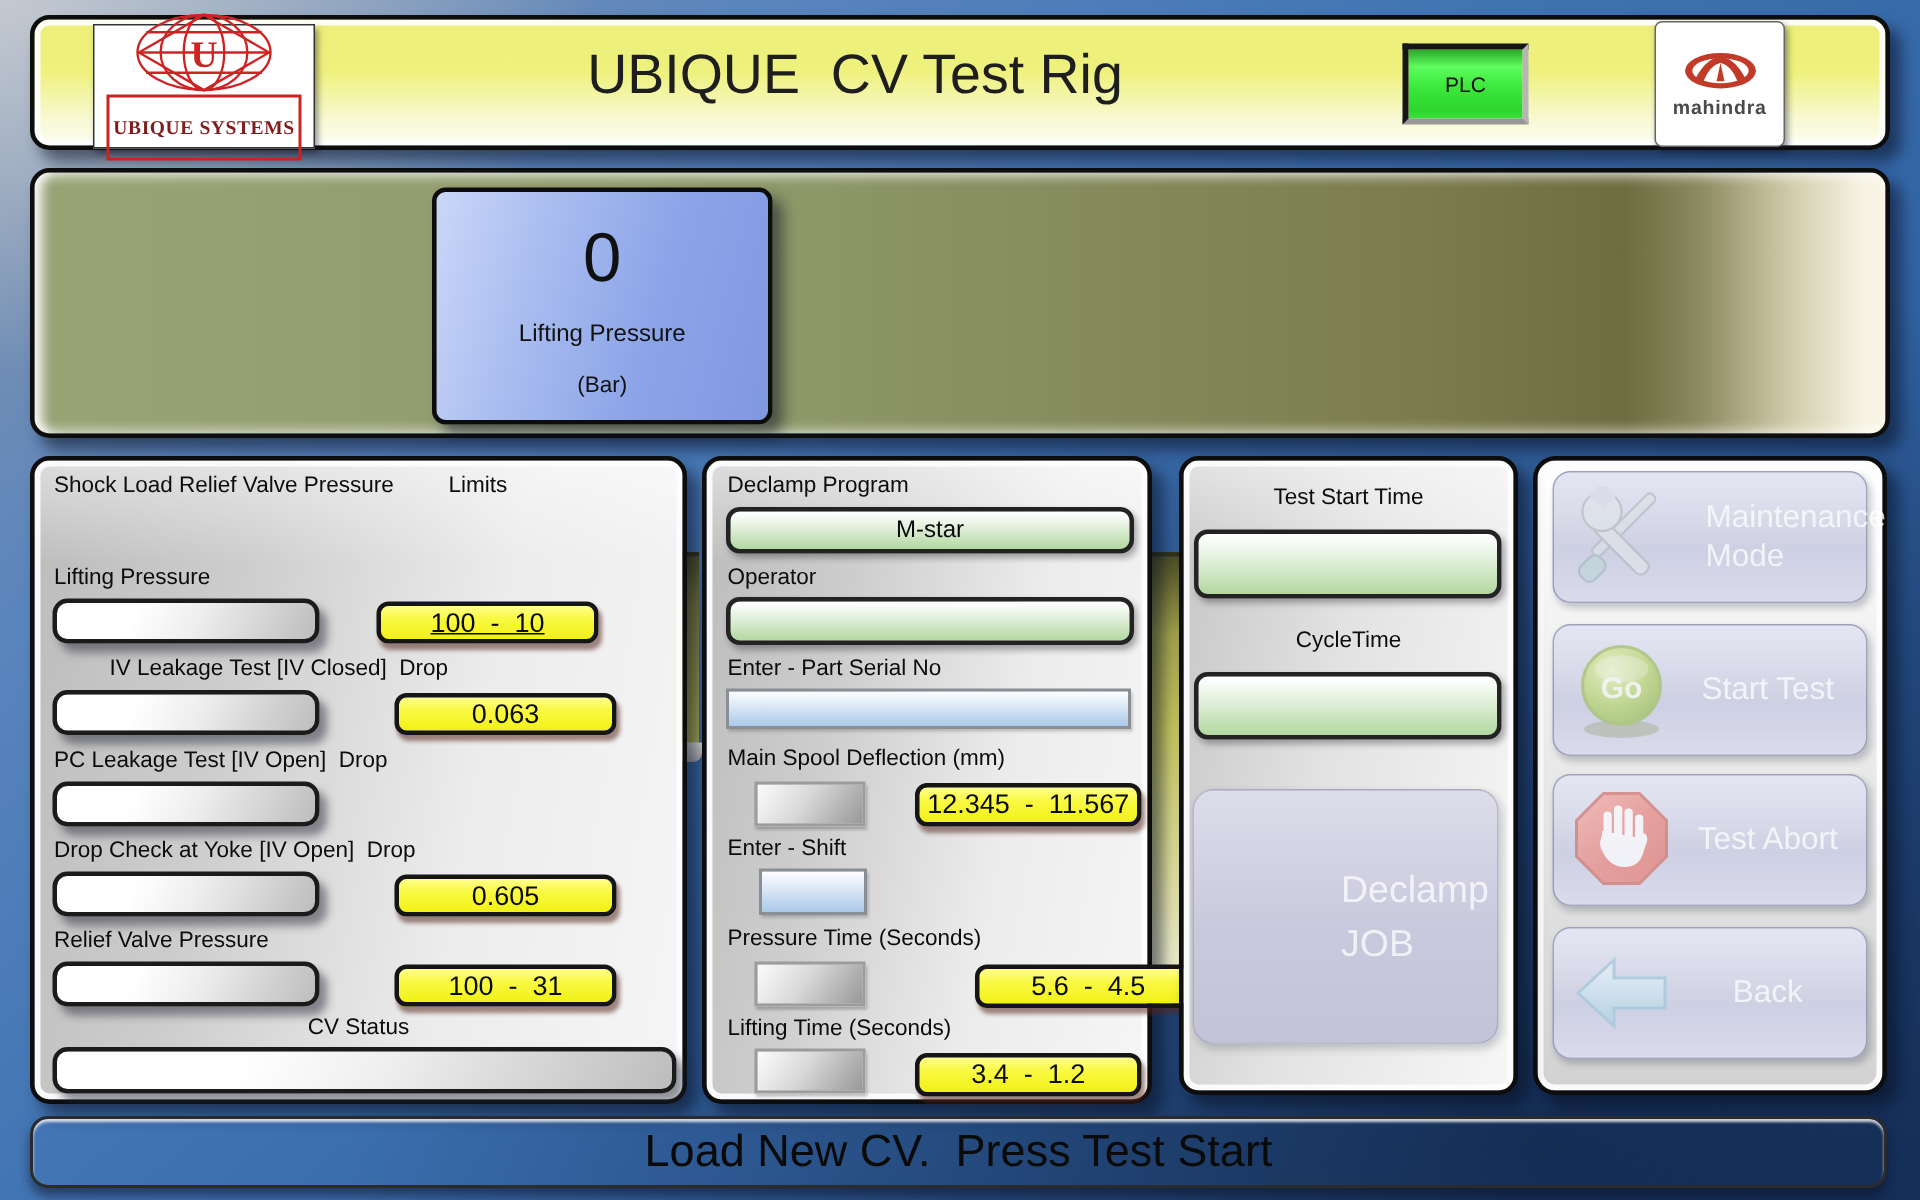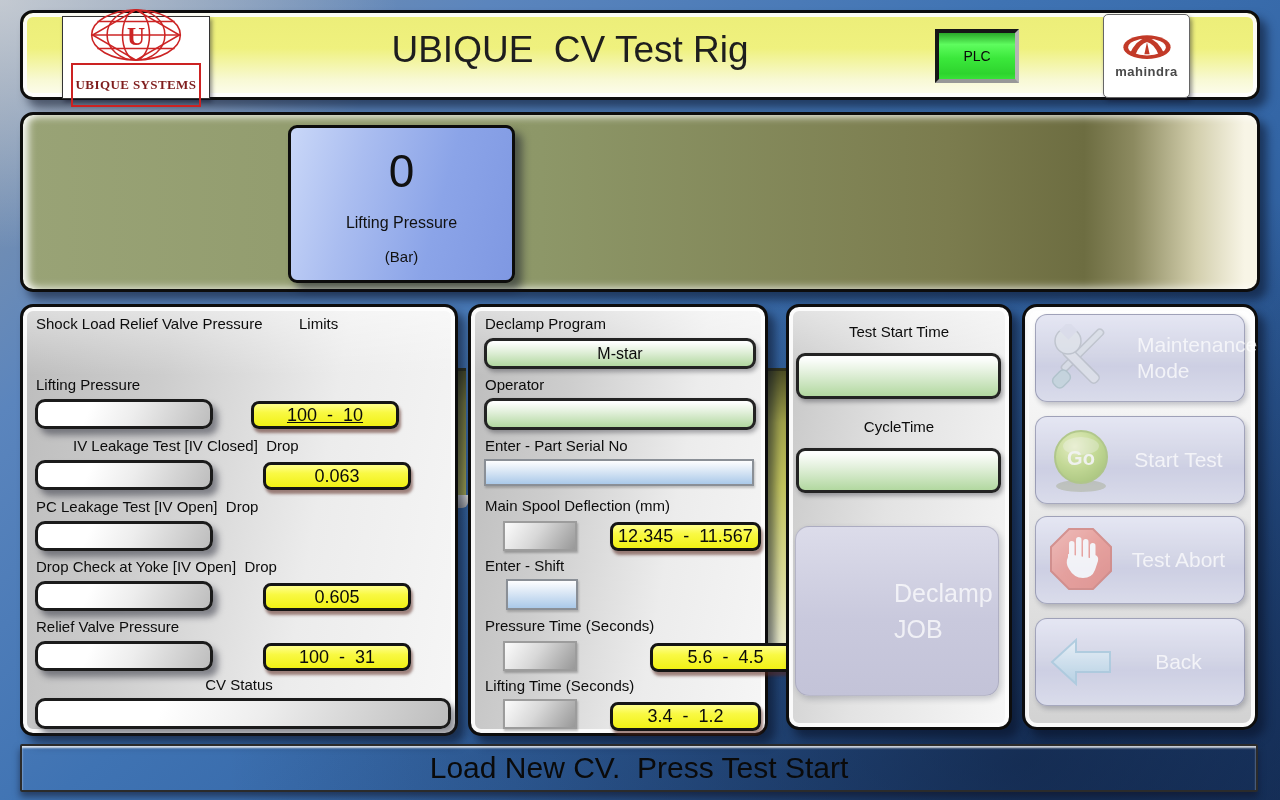--- a/index.html
+++ b/index.html
@@ -261,20 +261,20 @@
     <div class="abs" style="left:6px;top:219px;width:204px;height:170px;border-radius:14px;
                 background:linear-gradient(to bottom,#dcdcea 0%,#c9c9dd 55%,#c3c3d8 100%);
                 border:1px solid rgba(150,150,170,0.5);box-shadow:2px 3px 6px rgba(15,18,40,0.2);
                 display:flex;flex-direction:column;justify-content:center;padding-left:98px;box-sizing:border-box;
                 font-size:25px;color:rgba(255,255,255,0.72);line-height:1.45;">
       <span>Declamp</span>
       <span>JOB</span>
     </div>
   </div>
 
-  <div class="abs" style="left:20px;top:744px;width:1234px;height:44px;border:2px solid #2b2b2b;border-radius:2px;
+  <div class="abs" style="left:20px;top:744px;width:1234px;height:44px;border:2px solid #2b2b2b;border-radius:12px;
               background:linear-gradient(to bottom,#ffffb8 0%,#fafa52 30%,#f2f226 70%,#ededl8 85%,#f4f455 100%);
               box-shadow:0 5px 7px rgba(15,18,38,0.55), inset 0 2px 2px rgba(255,255,255,0.8);
               display:flex;align-items:center;justify-content:center;">
     <span style="font-size:30px;color:#0a0a0a;white-space:pre;">Load New CV.  Press Test Start</span>
   </div>
 
 </div>
 
 </body></html>

